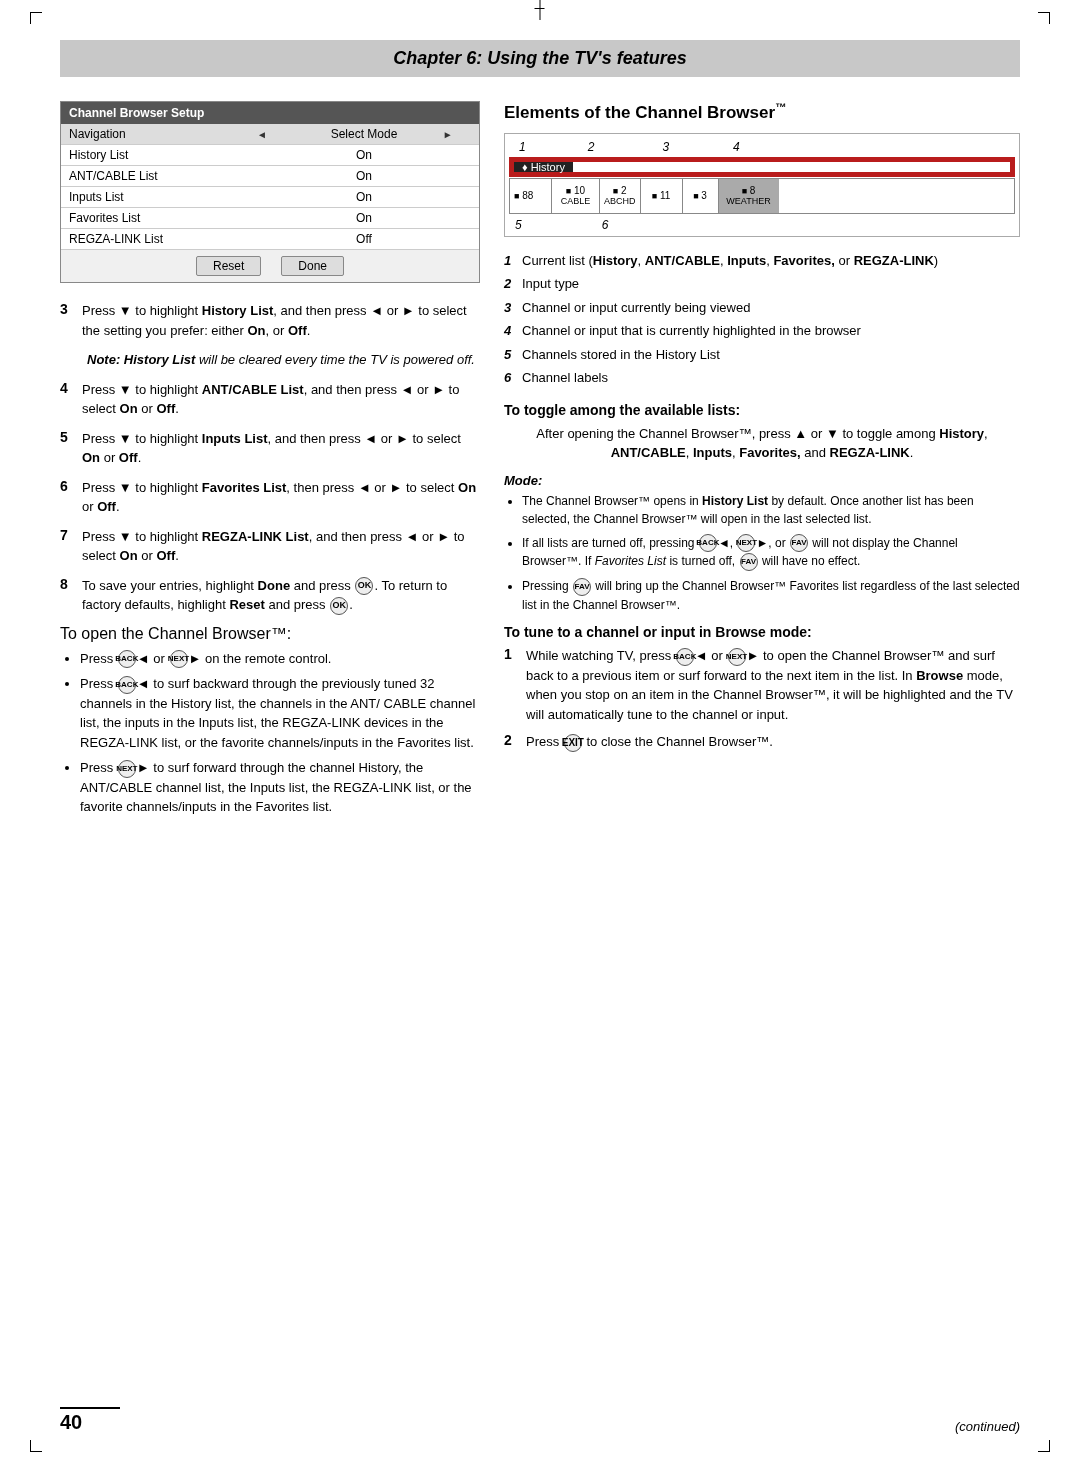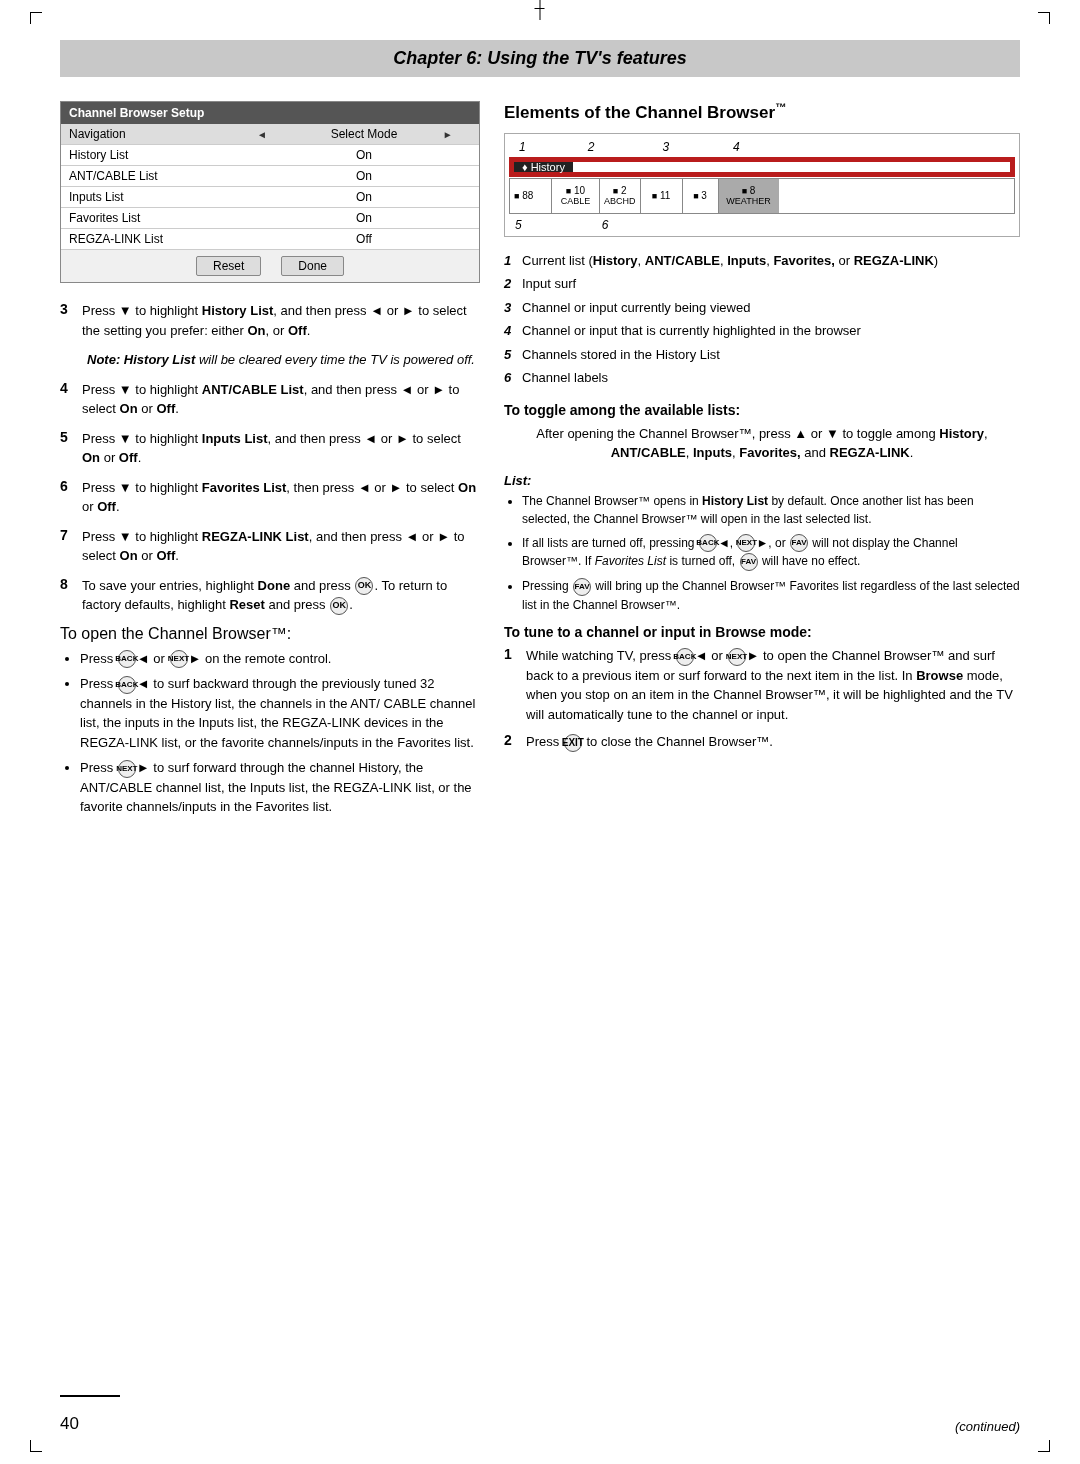--- a/index.html
+++ b/index.html
@@ -248,24 +248,24 @@
       position: absolute;
       bottom: 30px;
       left: 60px;
       right: 60px;
       display: flex;
       justify-content: space-between;
       align-items: flex-end;
     }
 
     .page-number {
-      font-weight: normal;
-      font-size: 17px;
+      font-weight: bold;
+      font-size: 20px;
       border-top: 2px solid #000;
-      padding-top: 17px;
+      padding-top: 2px;
       width: 60px;
     }
 
     .continued-text {
       font-style: italic;
       font-size: 13px;
     }
 
     
     .corner-tl, .corner-tr, .corner-bl, .corner-br {
@@ -485,21 +485,21 @@
 
     <ul class="elements-list">
       <li>
         <span class="elem-num"><i>1</i></span>
         <span class="elem-text">
           Current list (<b>History</b>, <b>ANT/CABLE</b>, <b>Inputs</b>, <b>Favorites,</b> or <b>REGZA-LINK</b>)
         </span>
       </li>
       <li>
         <span class="elem-num"><i>2</i></span>
-        <span class="elem-text">Input surf</span>
+        <span class="elem-text">Input type</span>
       </li>
       <li>
         <span class="elem-num"><i>3</i></span>
         <span class="elem-text">Channel or input currently being viewed</span>
       </li>
       <li>
         <span class="elem-num"><i>4</i></span>
         <span class="elem-text">Channel or input that is currently highlighted in the browser</span>
       </li>
       <li>
@@ -513,21 +513,21 @@
     </ul>
 
     <div>
       <div class="subheading">To toggle among the available lists:</div>
       <p style="font-size:13px; line-height:1.5; margin-bottom:10px;text-align:center;">
         After opening the Channel Browser™, press ▲ or ▼ to toggle among <b>History</b>, <b>ANT/CABLE</b>, <b>Inputs</b>, <b>Favorites,</b> and <b>REGZA-LINK</b>.
       </p>
     </div>
 
     <div>
-      <span class="note-label">List:</span>
+      <span class="note-label">Mode:</span>
       <ul class="right-note-list">
         <li>
           The Channel Browser™ opens in <b>History List</b> by default. Once another list has been selected, the Channel Browser™ will open in the last selected list.
         </li>
         <li>
           If all lists are turned off, pressing <span class="btn-icon" style="font-size:8px">BACK</span>◄,&nbsp;<span class="btn-icon" style="font-size:8px">NEXT</span>►, or <span class="btn-icon" style="font-size:8px">FAV</span> will not display the Channel Browser™. If <i>Favorites List</i> is turned off, <span class="btn-icon" style="font-size:8px">FAV</span> will have no effect.
         </li>
         <li>
           Pressing <span class="btn-icon" style="font-size:8px">FAV</span> will bring up the Channel Browser™ Favorites list regardless of the last selected list in the Channel Browser™.
         </li>

